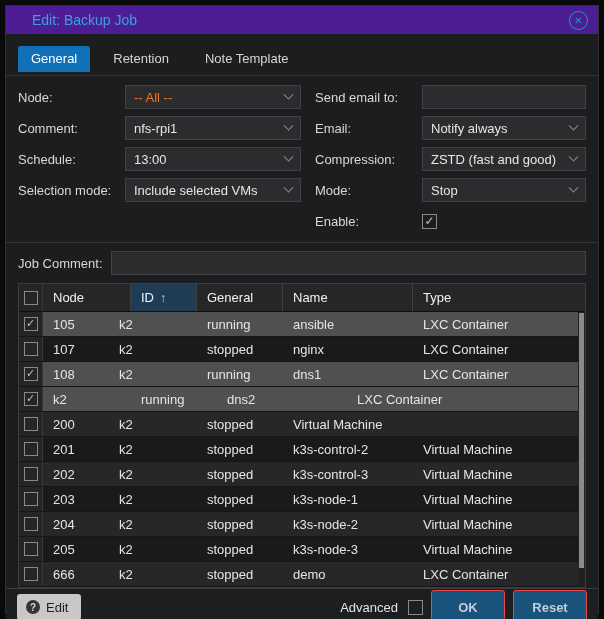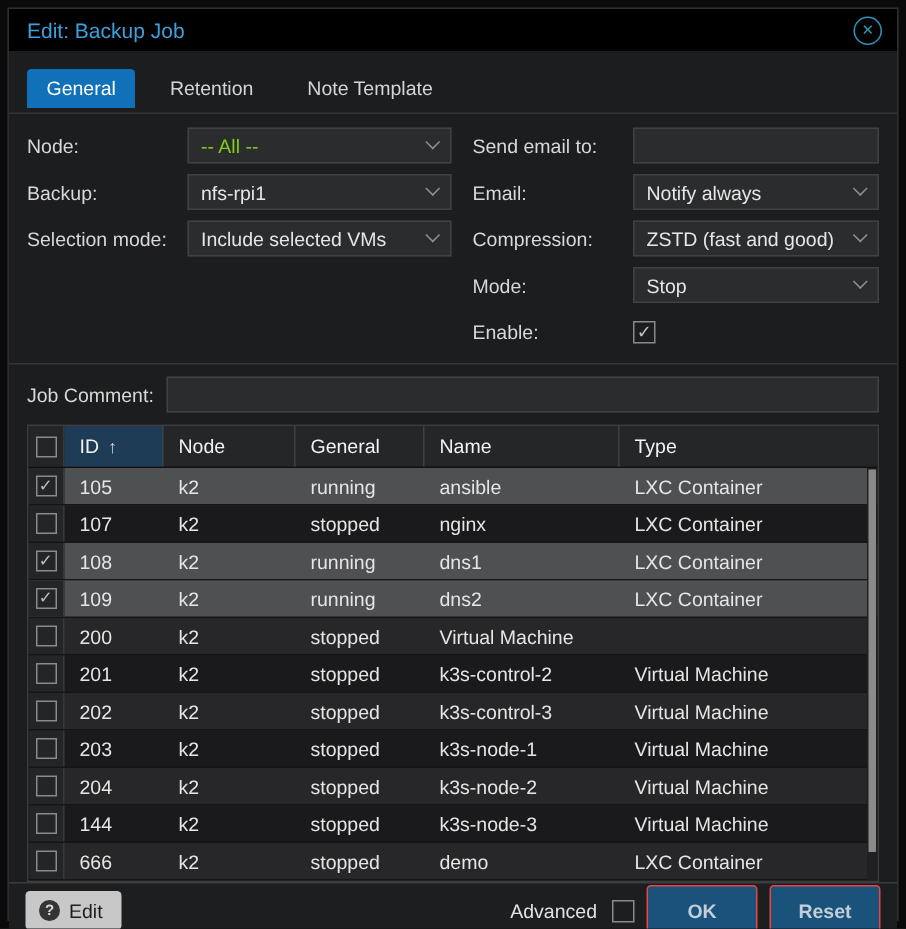--- a/index.html
+++ b/index.html
@@ -18,24 +18,24 @@
     width: 594px; height: 609px;
     background: #1c1d1f;
     border: 1px solid #2e2e30;
     display: flex;
     flex-direction: column;
   }
   
   .titlebar {
     height: 28px;
     flex: 0 0 28px;
-    background: #000000;
-    display: flex;
-    align-items: center;
-    padding: 0 10px 0 12px;
+    background: #4c1d95;
+    display: flex;
+    align-items: center;
+    padding: 0 10px 0 26px;
   }
   .titlebar .title {
     color: var(--title-text, #3ba1dc);
     font-size: 14px;
     flex: 1;
   }
   .close-btn {
     width: 19px; height: 19px;
     border: 1px solid var(--close-icon, #2e94b9);
     border-radius: 50%;
@@ -93,21 +93,21 @@
   .field.text-input { cursor: text; }
   .field input {
     background: transparent;
     border: none;
     outline: none;
     color: #e6e6e6;
     width: 100%;
     font: inherit;
   }
   .field .value { flex: 1; white-space: nowrap; overflow: hidden; }
-  .field.disabled .value { color: #84cc16; }
+  .field.disabled .value { color: #f97316; }
   .chevron {
     width: 7px; height: 7px;
     border-right: 1px solid #8f8f8f;
     border-bottom: 1px solid #8f8f8f;
     transform: rotate(45deg) translate(-2px, -2px);
     flex: 0 0 7px;
   }
   .pmx-checkbox {
     width: 15px; height: 15px;
     border: 1px solid #8a8a8a;
@@ -267,23 +267,30 @@
   <div class="form">
     <div class="form-col">
       <div class="field-row">
         <span class="field-label">Node:</span>
         <div class="field disabled">
           <span class="value">-- All --</span>
           <span class="chevron"></span>
         </div>
       </div>
       <div class="field-row">
-        <span class="field-label">Backup:</span>
+        <span class="field-label">Comment:</span>
         <div class="field">
           <span class="value">nfs-rpi1</span>
+          <span class="chevron"></span>
+        </div>
+      </div>
+      <div class="field-row">
+        <span class="field-label">Schedule:</span>
+        <div class="field">
+          <span class="value">13:00</span>
           <span class="chevron"></span>
         </div>
       </div>
       <div class="field-row">
         <span class="field-label">Selection mode:</span>
         <div class="field">
           <span class="value">Include selected VMs</span>
           <span class="chevron"></span>
         </div>
       </div>
@@ -330,25 +337,25 @@
     <div class="field text-input">
       <input value="" style="">
     </div>
   </div>
 
   <div class="grid">
     <div class="thead">
       <div class="th cb-cell">
         <span class="pmx-checkbox"></span>
       </div>
+      <div class="th col-node">Node</div>
       <div class="th col-id sorted">
         <span>ID</span>
         <span class="sort-arrow">↑</span>
       </div>
-      <div class="th col-node">Node</div>
       <div class="th col-status">General</div>
       <div class="th col-name">Name</div>
       <div class="th col-type">Type</div>
     </div>
     <div>
         <div class="tr even selected">
     <div class="td cb-cell">
       <span class="pmx-checkbox checked"></span>
     </div>
     <div class="td col-id">105</div>
@@ -374,21 +381,20 @@
     <div class="td col-id">108</div>
     <div class="td col-node">k2</div>
     <div class="td col-status">running</div>
     <div class="td col-name">dns1</div>
     <div class="td col-type">LXC Container</div>
   </div>
         <div class="tr odd selected">
     <div class="td cb-cell">
       <span class="pmx-checkbox checked"></span>
     </div>
-    <div class="td col-id">109</div>
     <div class="td col-node">k2</div>
     <div class="td col-status">running</div>
     <div class="td col-name">dns2</div>
     <div class="td col-type">LXC Container</div>
   </div>
         <div class="tr even">
     <div class="td cb-cell">
       <span class="pmx-checkbox"></span>
     </div>
     <div class="td col-id">200</div>
@@ -433,21 +439,21 @@
     <div class="td col-id">204</div>
     <div class="td col-node">k2</div>
     <div class="td col-status">stopped</div>
     <div class="td col-name">k3s-node-2</div>
     <div class="td col-type">Virtual Machine</div>
   </div>
         <div class="tr odd">
     <div class="td cb-cell">
       <span class="pmx-checkbox"></span>
     </div>
-    <div class="td col-id">144</div>
+    <div class="td col-id">205</div>
     <div class="td col-node">k2</div>
     <div class="td col-status">stopped</div>
     <div class="td col-name">k3s-node-3</div>
     <div class="td col-type">Virtual Machine</div>
   </div>
         <div class="tr even">
     <div class="td cb-cell">
       <span class="pmx-checkbox"></span>
     </div>
     <div class="td col-id">666</div>

